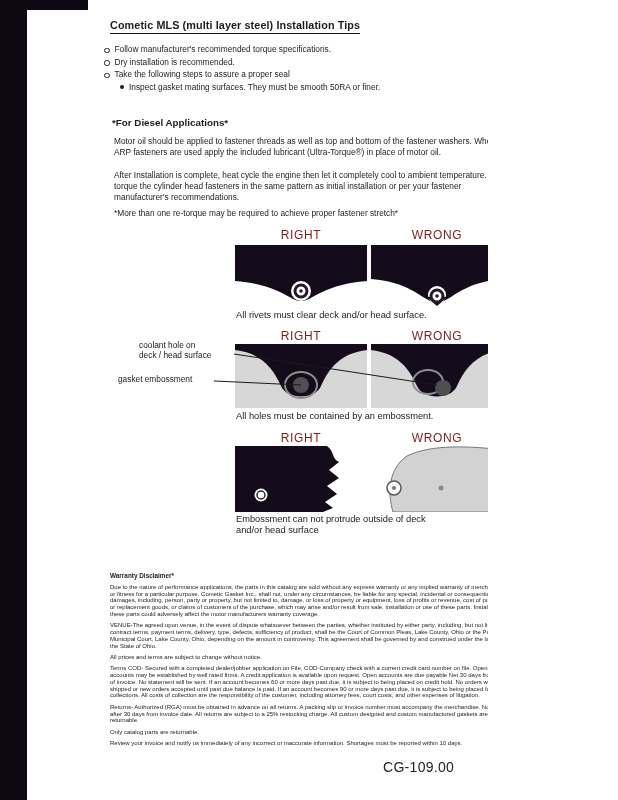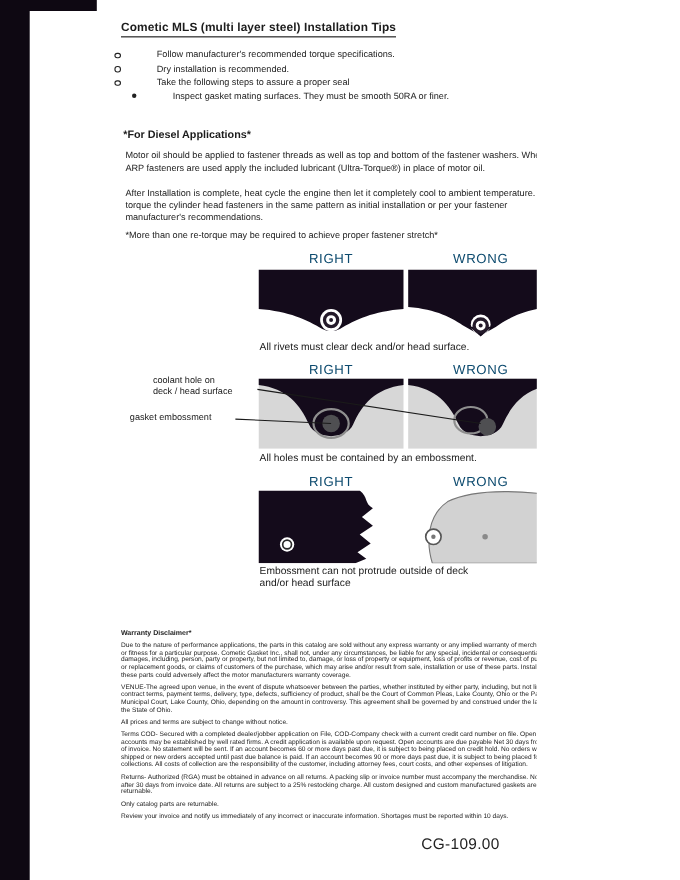--- a/index.html
+++ b/index.html
@@ -12,35 +12,35 @@
   
   .edge-left  { left:0; top:0; width:27px; height:800px; background:#0e0812; }
   .edge-top   { left:0; top:0; width:88px; height:10px; background:#0e0812; }
 
   .title {
     left:110px; top:19px; font-size:10.8px; font-weight:700;
     border-bottom:1.5px solid #121212; padding-bottom:2px; letter-spacing:0.1px;
   }
 
   .tips { left:104px; top:45px; width:430px; font-size:8.3px; }
-  .bullet { display:flex; align-items:flex-start; margin-bottom:3px;gap:28px; }
+  .bullet { display:flex; align-items:flex-start; margin-bottom:3px; }
   .bullet .txt { line-height:9.5px; }
   .b-marker { flex:0 0 auto; width:3.5px; height:3.5px; border:1px solid #222;
     border-radius:50%; margin:2.5px 5px 0 0; }
   .sub { margin-left:16px; }
   .s-marker { flex:0 0 auto; width:4px; height:4px; background:#222;
     border-radius:50%; margin:2.5px 5px 0 0; }
 
   .diesel-heading { left:112px; top:117px; font-size:9.8px; font-weight:700;text-align:center; }
   .para { left:114px; width:398px; font-size:8.3px; line-height:11px; }
   .para1 { top:136px; }
   .para2 { top:170px; }
   .note  { left:114px; top:208px; font-size:8.3px; }
 
-  .col-label { width:132px; text-align:center; font-size:12px; letter-spacing:0.6px; color:#0c4a6e; }
+  .col-label { width:132px; text-align:center; font-size:12px; letter-spacing:0.6px; color:#7f1d1d; }
   .panel { width:132px; }
   .panel svg { display:block; }
   .caption { font-size:9.3px; color:#1a1a1a; white-space:pre-line; line-height:11px; }
 
   .annotation { font-size:8.3px; color:#1a1a1a; white-space:pre-line; line-height:9.5px; }
   .ann-coolant { left:139px; top:341px; width:100px; }
   .ann-emboss  { left:118px; top:375px; width:110px; }
   .connectors { left:210px; top:340px; pointer-events:none; }
 
   .disc { left:110px; top:573px; width:402px; font-size:6px; line-height:6.8px; color:#232323; }

